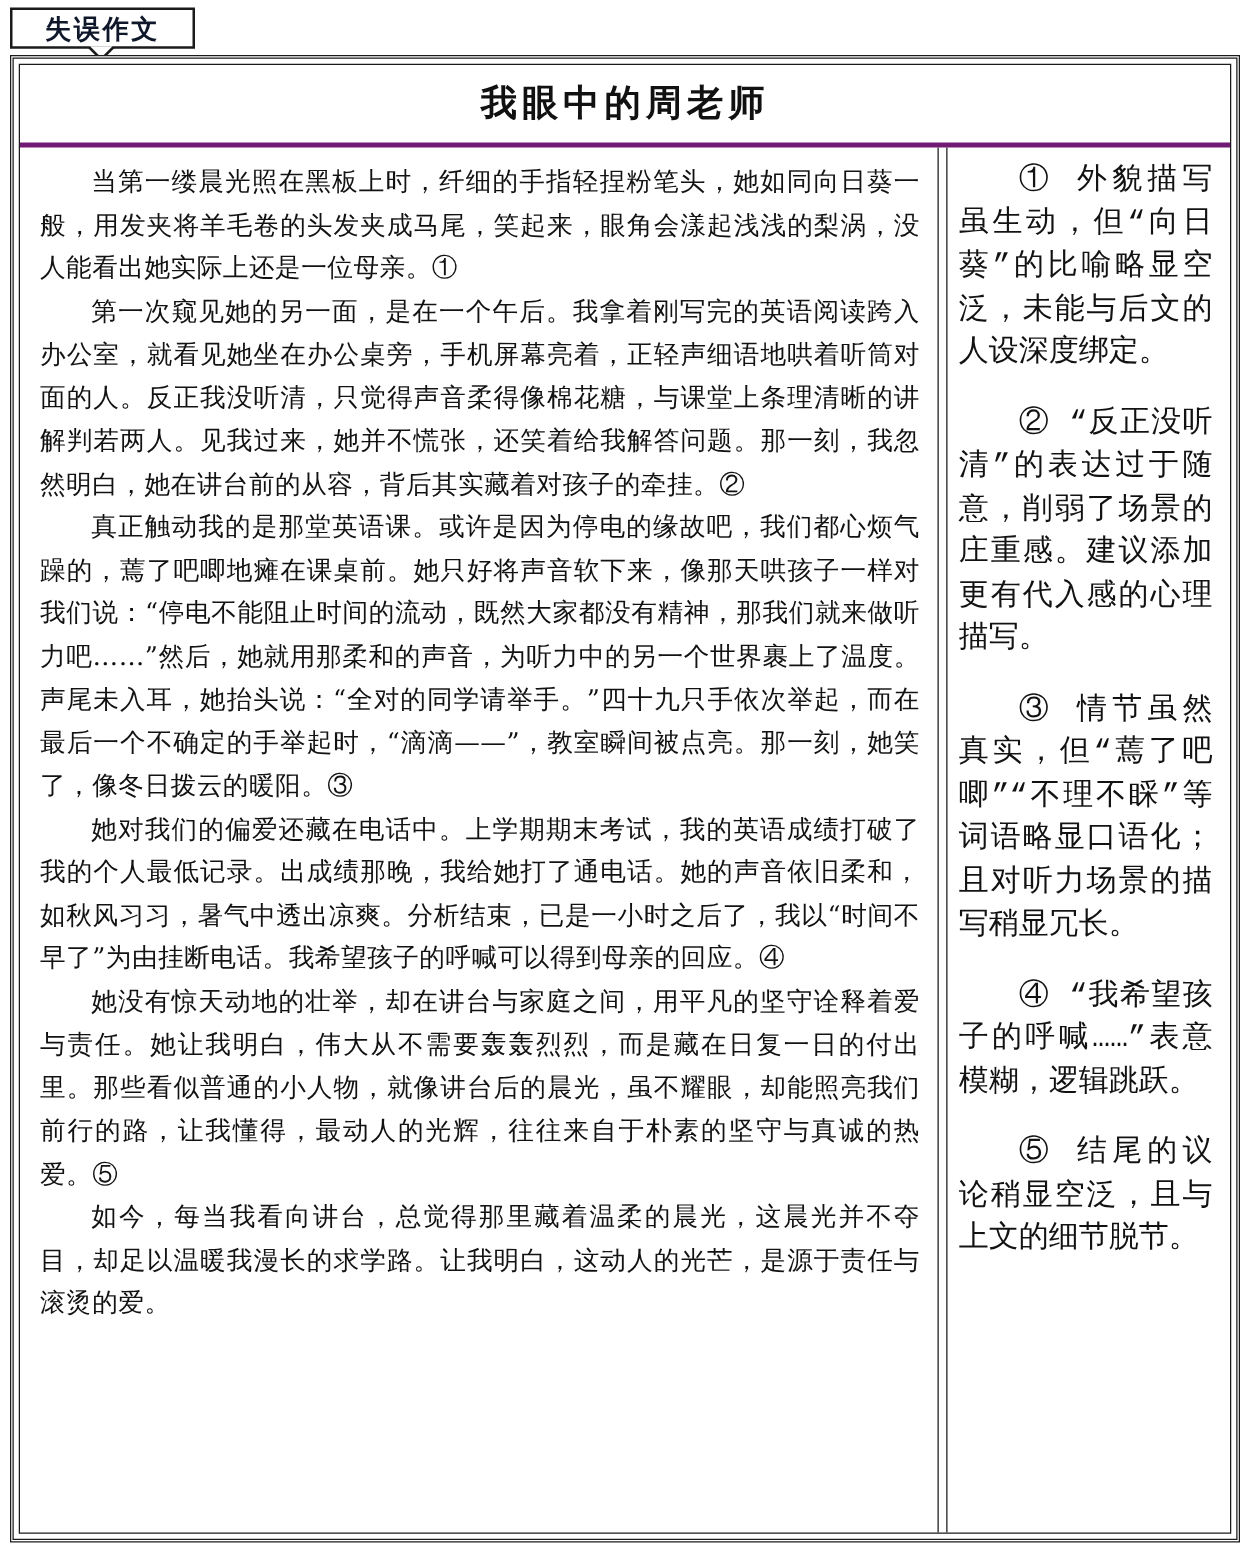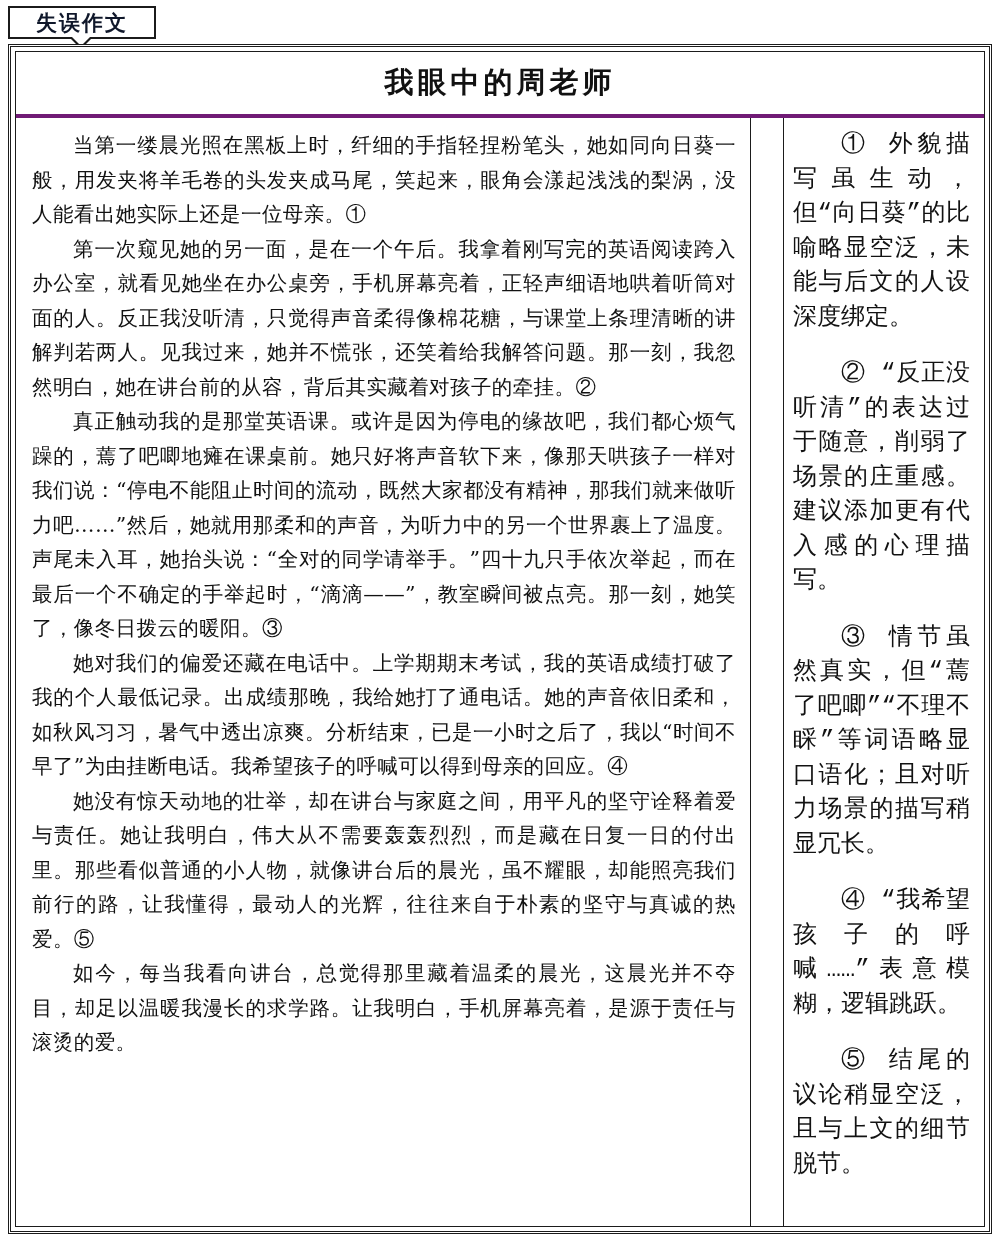--- a/index.html
+++ b/index.html
@@ -105,21 +105,20 @@
   }
 
   
   .body-area {
     position: absolute;
     left: 0;
     top: 66px;
     right: 0;
     bottom: 0;
     display: flex;
-    gap: 26px;
   }
   .col-main {
     width: 735px;
     box-sizing: border-box;
     padding: 10px 14px 8px 16px;
     border-right: 1px solid #1b1b1b;
     position: relative;
   }
   .col-side {
     flex: 1;
@@ -178,21 +177,21 @@
     </div>
 
     <div class="body-area">
 
       <div class="col-main">
         <p class="para">当第一缕晨光照在黑板上时，纤细的手指轻捏粉笔头，她如同向日葵一般，用发夹将羊毛卷的头发夹成马尾，笑起来，眼角会漾起浅浅的梨涡，没人能看出她实际上还是一位母亲。①</p>
         <p class="para">第一次窥见她的另一面，是在一个午后。我拿着刚写完的英语阅读跨入办公室，就看见她坐在办公桌旁，手机屏幕亮着，正轻声细语地哄着听筒对面的人。反正我没听清，只觉得声音柔得像棉花糖，与课堂上条理清晰的讲解判若两人。见我过来，她并不慌张，还笑着给我解答问题。那一刻，我忽然明白，她在讲台前的从容，背后其实藏着对孩子的牵挂。②</p>
         <p class="para">真正触动我的是那堂英语课。或许是因为停电的缘故吧，我们都心烦气躁的，蔫了吧唧地瘫在课桌前。她只好将声音软下来，像那天哄孩子一样对我们说：“停电不能阻止时间的流动，既然大家都没有精神，那我们就来做听力吧……”然后，她就用那柔和的声音，为听力中的另一个世界裹上了温度。声尾未入耳，她抬头说：“全对的同学请举手。”四十九只手依次举起，而在最后一个不确定的手举起时，“滴滴——”，教室瞬间被点亮。那一刻，她笑了，像冬日拨云的暖阳。③</p>
         <p class="para">她对我们的偏爱还藏在电话中。上学期期末考试，我的英语成绩打破了我的个人最低记录。出成绩那晚，我给她打了通电话。她的声音依旧柔和，如秋风习习，暑气中透出凉爽。分析结束，已是一小时之后了，我以“时间不早了”为由挂断电话。我希望孩子的呼喊可以得到母亲的回应。④</p>
         <p class="para">她没有惊天动地的壮举，却在讲台与家庭之间，用平凡的坚守诠释着爱与责任。她让我明白，伟大从不需要轰轰烈烈，而是藏在日复一日的付出里。那些看似普通的小人物，就像讲台后的晨光，虽不耀眼，却能照亮我们前行的路，让我懂得，最动人的光辉，往往来自于朴素的坚守与真诚的热爱。⑤</p>
-        <p class="para">如今，每当我看向讲台，总觉得那里藏着温柔的晨光，这晨光并不夺目，却足以温暖我漫长的求学路。让我明白，手机屏幕亮着，是源于责任与滚烫的爱。</p>
+        <p class="para">如今，每当我看向讲台，总觉得那里藏着温柔的晨光，这晨光并不夺目，却足以温暖我漫长的求学路。让我明白，这动人的光芒，是源于责任与滚烫的爱。</p>
       </div>
 
       <div class="col-side">
         <div class="col-side-inner"></div>
         <p class="note">① 外貌描写虽生动，但“向日葵”的比喻略显空泛，未能与后文的人设深度绑定。</p>
         <p class="note">② “反正没听清”的表达过于随意，削弱了场景的庄重感。建议添加更有代入感的心理描写。</p>
         <p class="note">③ 情节虽然真实，但“蔫了吧唧”“不理不睬”等词语略显口语化；且对听力场景的描写稍显冗长。</p>
         <p class="note">④ “我希望孩子的呼喊……”表意模糊，逻辑跳跃。</p>
         <p class="note">⑤ 结尾的议论稍显空泛，且与上文的细节脱节。</p>
       </div>

